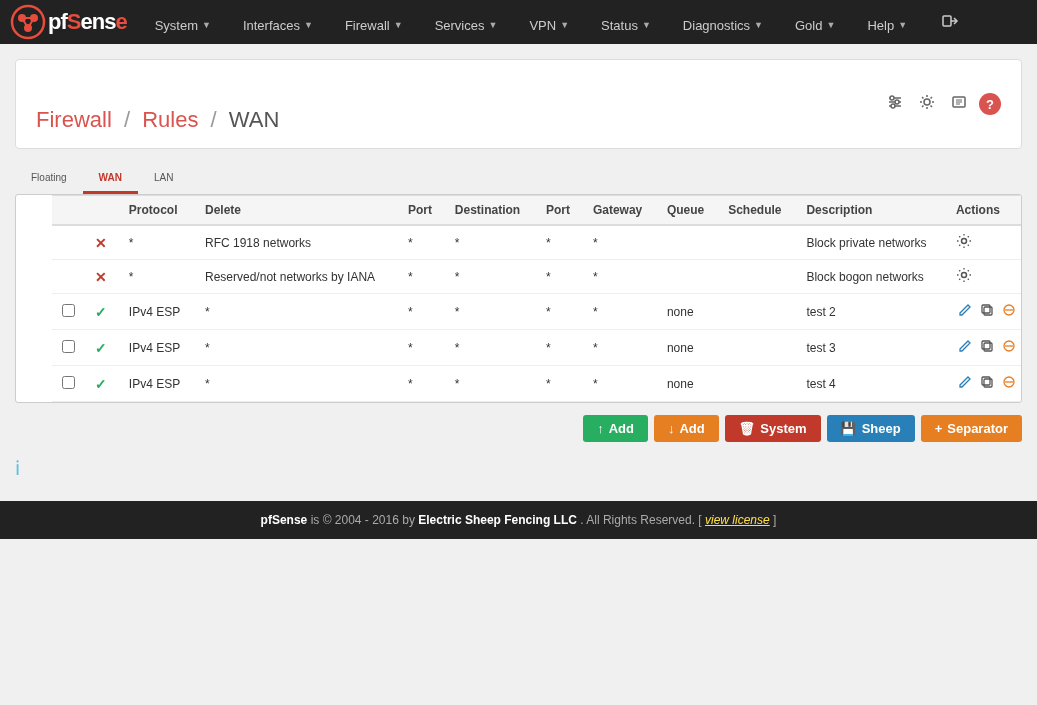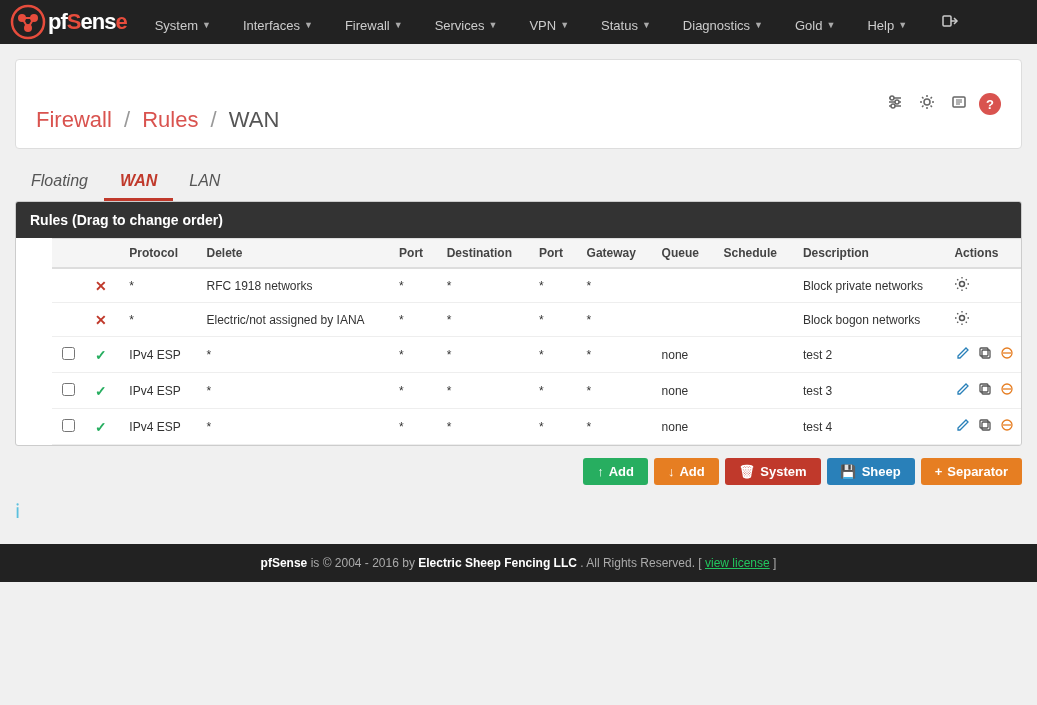--- a/index.html
+++ b/index.html
@@ -20,21 +20,21 @@
     .breadcrumb-title a { color: #d9534f; text-decoration: none; }
     .breadcrumb-title .sep { color: #999; margin: 0 6px; }
     .header-icons { display: flex; gap: 8px; align-items: center; }
     .header-icon-btn { color: #666; font-size: 16px; cursor: pointer; padding: 4px; }
 
     
     .main-content { margin: 0 15px 15px 15px; }
 
     
     .tabs { display: flex; gap: 0; margin-bottom: 0; border-bottom: none; }
-    .tab { padding: 8px 16px; cursor: pointer; font-size: 16px; color: #555; border: none; background: none; text-decoration: none; font-style: italic; }
+    .tab { padding: 8px 16px; cursor: pointer; font-size: 10px; color: #555; border: none; background: none; text-decoration: none; }
     .tab.active { color: #c0392b; border-bottom: 3px solid #c0392b; font-weight: 600; }
 
     
     .table-card { background: white; border: 1px solid #ccc; border-radius: 3px; overflow: hidden; }
     .table-header { background: #333; color: white; padding: 10px 14px; font-size: 14px; font-weight: 600; }
     .rules-table { width: 100%; border-collapse: collapse; margin-left: 36px; }
     .rules-table th { background: #f5f5f5; border-bottom: 2px solid #ddd; border-top: 1px solid #ddd; padding: 7px 10px; text-align: left; font-size: 12px; color: #444; font-weight: 600; }
     .rules-table td { padding: 7px 10px; border-bottom: 1px solid #eee; vertical-align: middle; font-size: 12px; }
     .col-check { width: 30px; }
 
@@ -56,21 +56,21 @@
     .btn-danger { background: #c0392b; }
     .btn-primary { background: #2980b9; }
     .btn-separator { background: #e67e22; }
 
     
     .info-section { margin-top: 12px; }
     .info-icon { color: #5bc0de; font-size: 20px; cursor: pointer; }
 
     
     footer { background: #222; color: #aaa; text-align: center; padding: 12px; font-size: 12px; margin-top: 20px; }
-    footer a { color: #22c55e; text-decoration: underline; cursor: pointer; }
+    footer a { color: #fde047; text-decoration: underline; cursor: pointer; font-style: italic; }
     footer strong { color: white; }
 
     
     .logo-wrap { display: flex; align-items: center; gap: 2px; margin-right: 18px; }
   </style>
 </head>
 <body>
 
 <nav class="navbar">
   <div class="logo-wrap">
@@ -144,21 +144,20 @@
 
 <div class="main-content">
 
   <div class="tabs">
     <a class="tab">Floating</a>
     <a class="tab active">WAN</a>
     <a class="tab">LAN</a>
   </div>
 
   <div class="table-card">
-    <div class="table-header">Rules (Drag to change order)</div>
     <table class="rules-table">
       <thead>
         <tr>
           <th class="col-check"></th>
           <th></th>
           <th>Protocol</th>
           <th>Delete</th>
           <th>Port</th>
           <th>Destination</th>
           <th>Port</th>
@@ -184,21 +183,21 @@
             <td>Block private networks</td>
             <td><span class="gear-icon-btn"><svg width="16" height="16" viewBox="0 0 16 16">
                   <circle cx="8" cy="8" r="2.5" fill="none" stroke="#555" stroke-width="1.5"></circle>
                   <path d="M8 1v1.5M8 13.5V15M1 8h1.5M13.5 8H15M3.2 3.2l1.06 1.06M11.74 11.74l1.06 1.06M3.2 12.8l1.06-1.06M11.74 4.26l1.06-1.06" stroke="#555" stroke-width="1.3"></path>
                 </svg></span></td>
           </tr>
           <tr>
             <td></td>
             <td><span class="icon-x">✕</span></td>
             <td>*</td>
-            <td>Electric/not assigned by IANA</td>
+            <td>Reserved/not networks by IANA</td>
             <td>*</td>
             <td>*</td>
             <td>*</td>
             <td>*</td>
             <td></td>
             <td></td>
             <td>Block bogon networks</td>
             <td><span class="gear-icon-btn"><svg width="16" height="16" viewBox="0 0 16 16">
                   <circle cx="8" cy="8" r="2.5" fill="none" stroke="#555" stroke-width="1.5"></circle>
                   <path d="M8 1v1.5M8 13.5V15M1 8h1.5M13.5 8H15M3.2 3.2l1.06 1.06M11.74 11.74l1.06 1.06M3.2 12.8l1.06-1.06M11.74 4.26l1.06-1.06" stroke="#555" stroke-width="1.3"></path>

